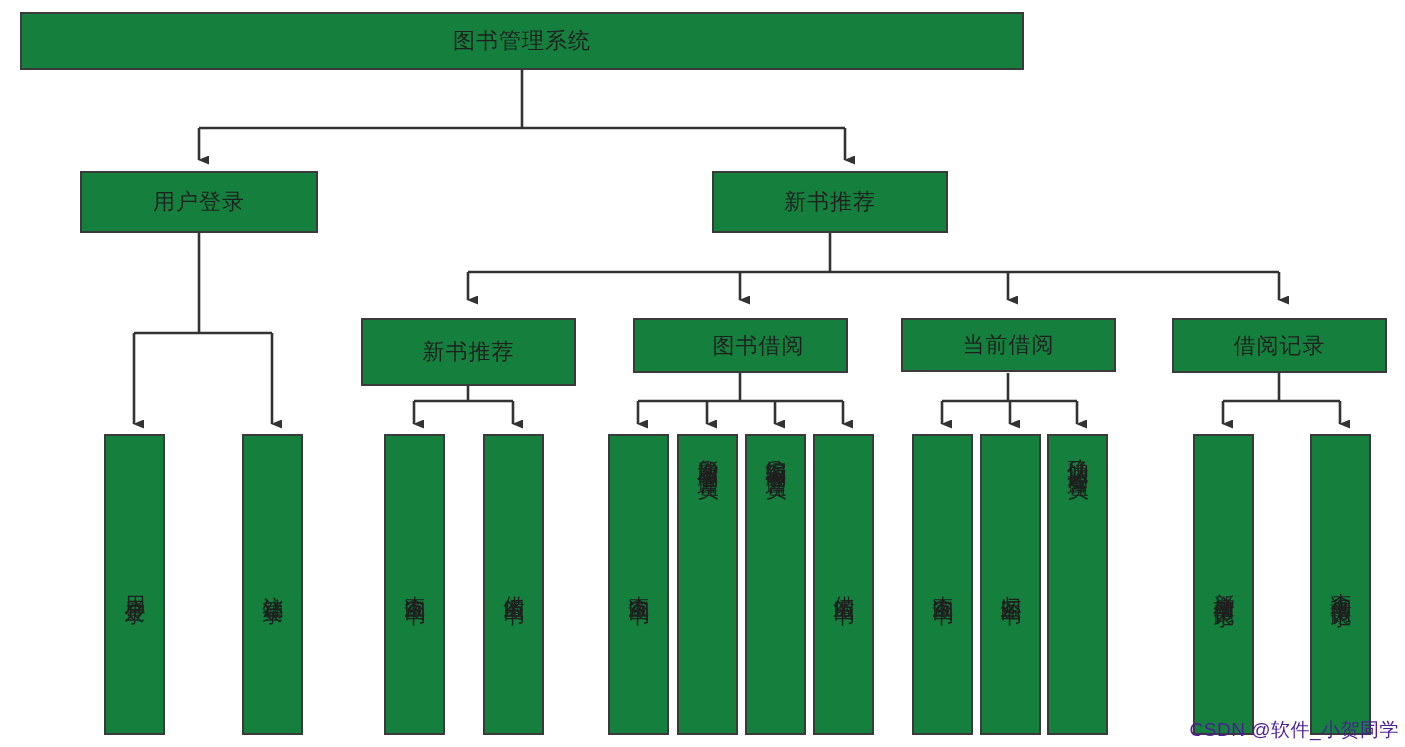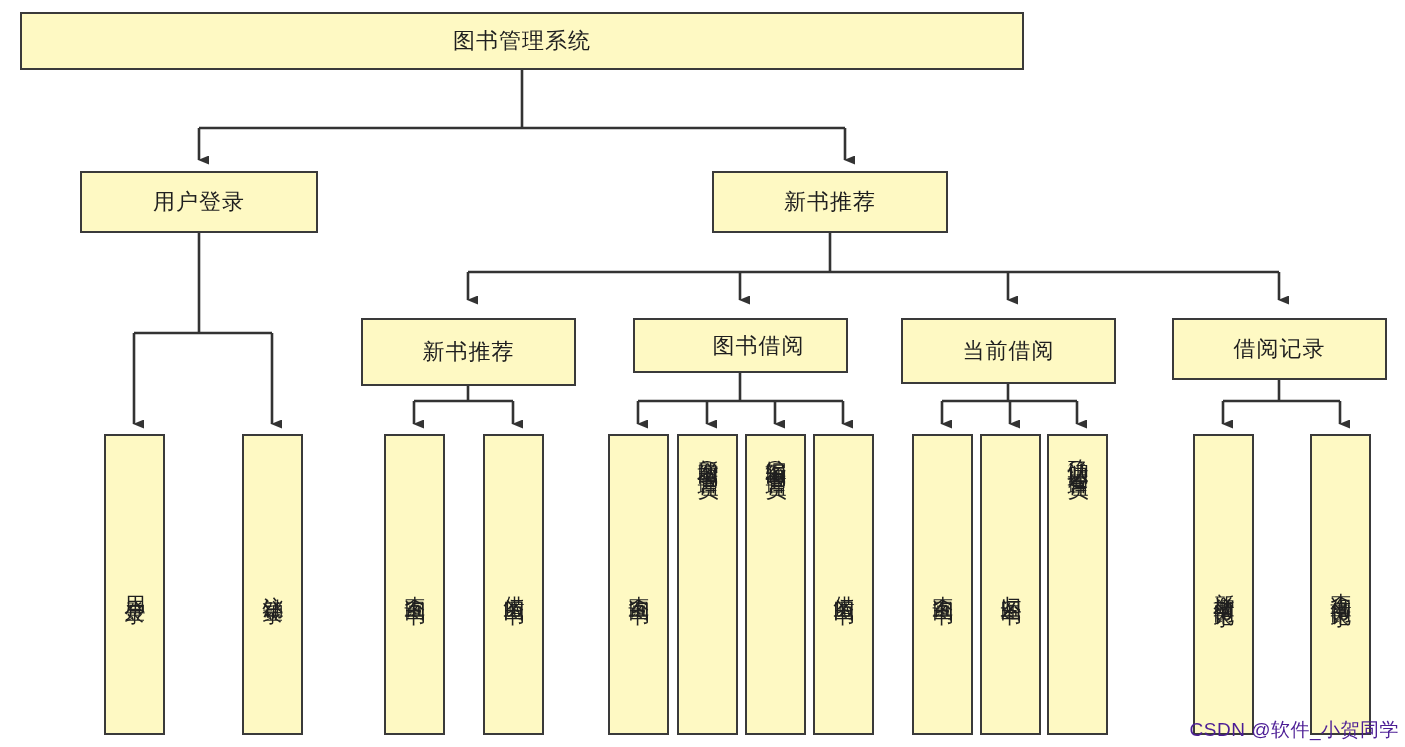--- a/index.html
+++ b/index.html
@@ -23,21 +23,21 @@
     position: absolute;
     left: 0;
     top: 0;
     width: 1405px;
     height: 747px;
     pointer-events: none;
   }
   .node {
     position: absolute;
     box-sizing: border-box;
-    background: #fef9c3;
+    background: #15803d;
     border: 2px solid #3a3a3a;
     display: flex;
     align-items: center;
     justify-content: center;
     color: #1f1f1f;
     z-index: 2;
   }
   .node-h {
     font-size: 22px;
     letter-spacing: 1px;
@@ -136,24 +136,24 @@
   <div class="node node-h" style="left:712px; top:171px; width:236px; height:62px;">
     <span>新书推荐</span>
   </div>
 
   <div class="node node-h" style="left:361px; top:318px; width:215px; height:68px;">
     <span>新书推荐</span>
   </div>
   <div class="node node-h" style="left:633px; top:318px; width:215px; height:55px;padding-left:36px;">
     <span>图书借阅</span>
   </div>
-  <div class="node node-h" style="left:901px; top:318px; width:215px; height:66px;">
+  <div class="node node-h" style="left:901px; top:318px; width:215px; height:54px;">
     <span>当前借阅</span>
   </div>
-  <div class="node node-h" style="left:1172px; top:318px; width:215px; height:62px;">
+  <div class="node node-h" style="left:1172px; top:318px; width:215px; height:55px;">
     <span>借阅记录</span>
   </div>
 
   <div class="node node-v" style="left:104px; top:434px; width:61px; height:301px;">
     <span class="vtext">用户登录</span>
   </div>
   <div class="node node-v" style="left:242px; top:434px; width:61px; height:301px;">
     <span class="vtext">注销登录</span>
   </div>
 

